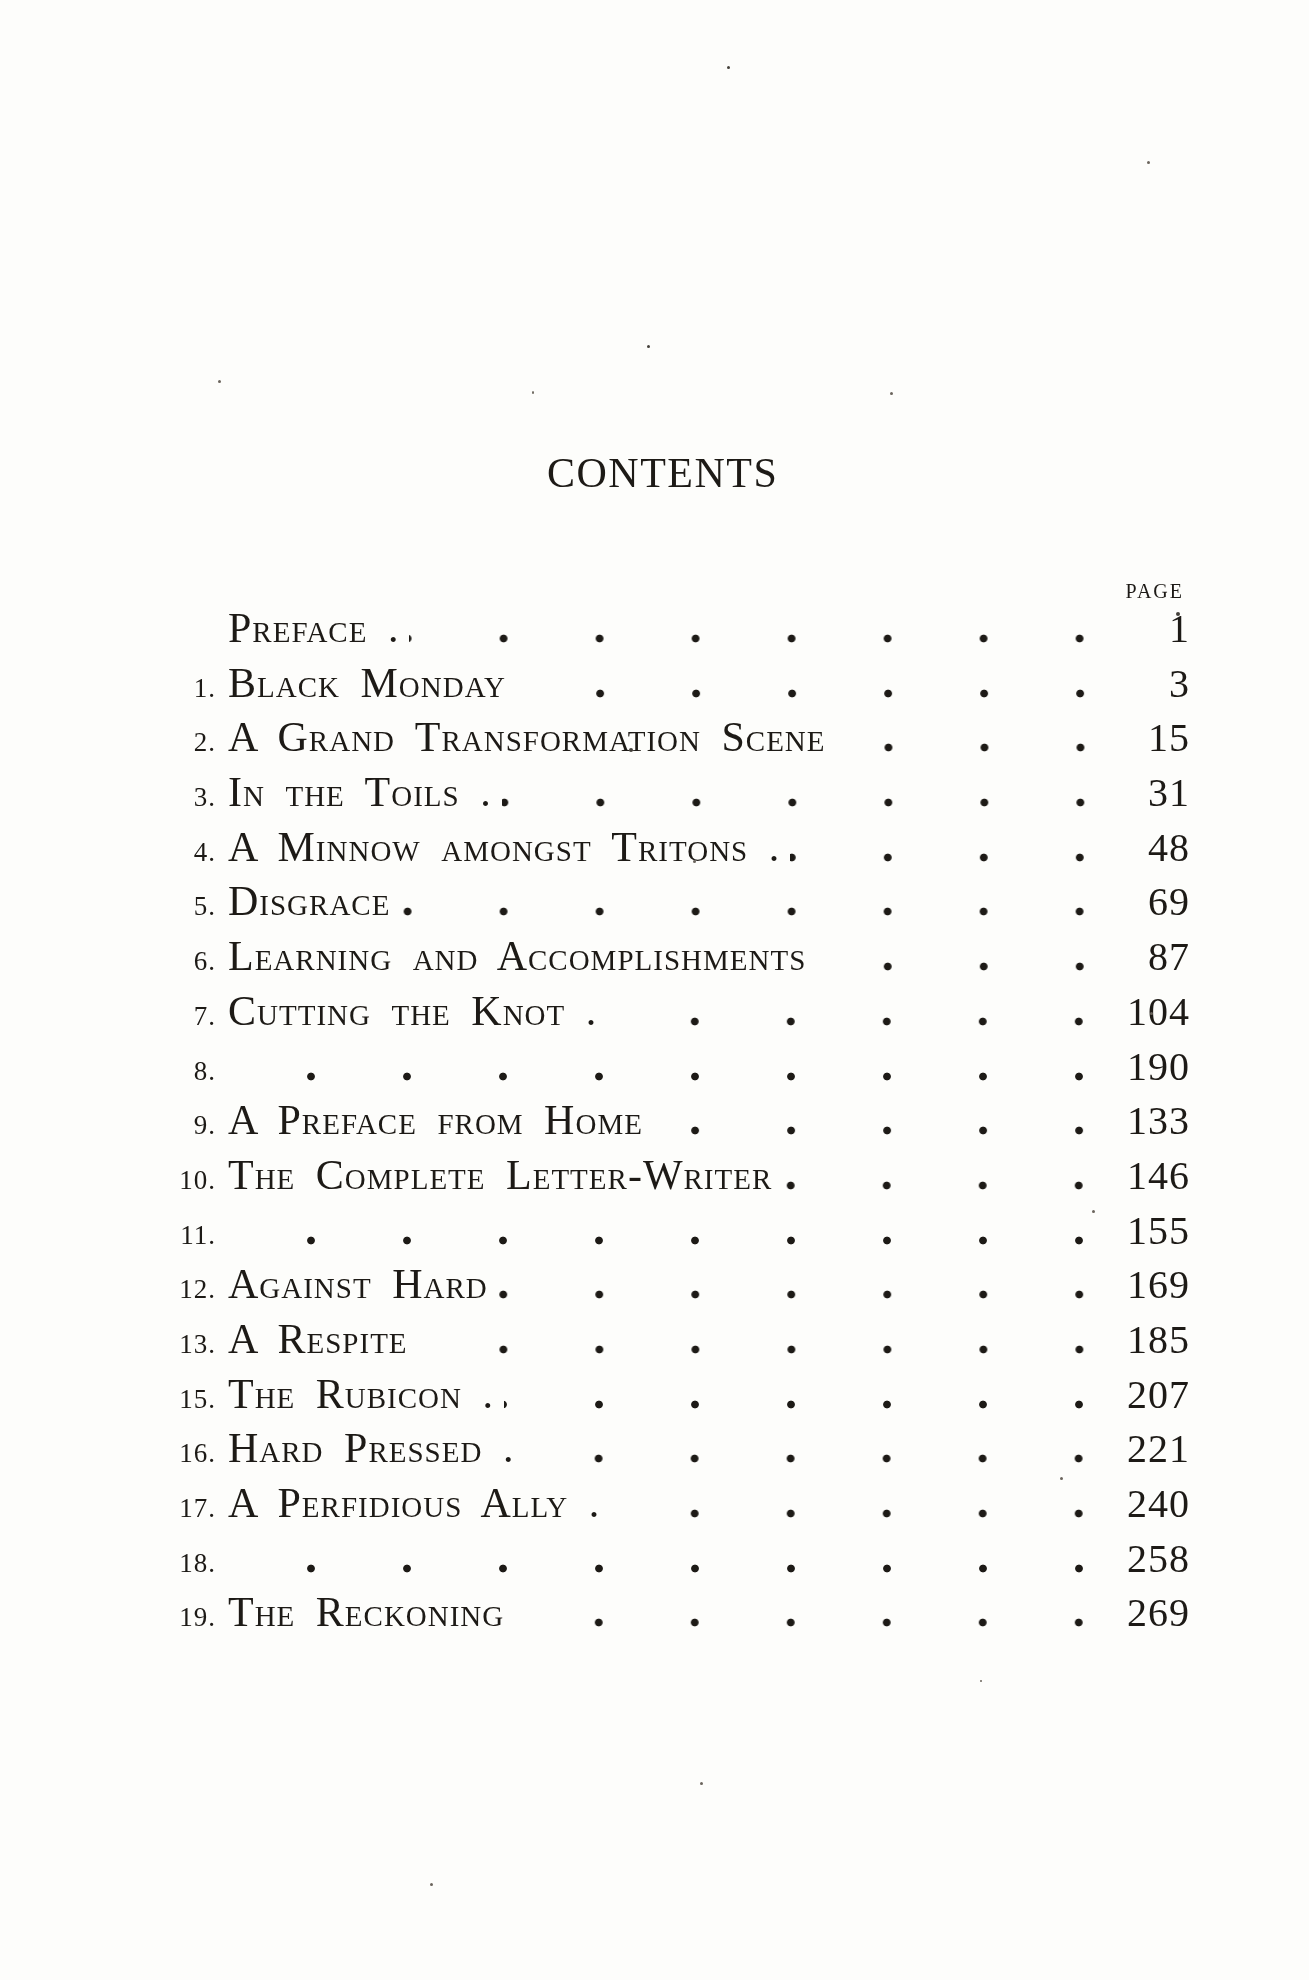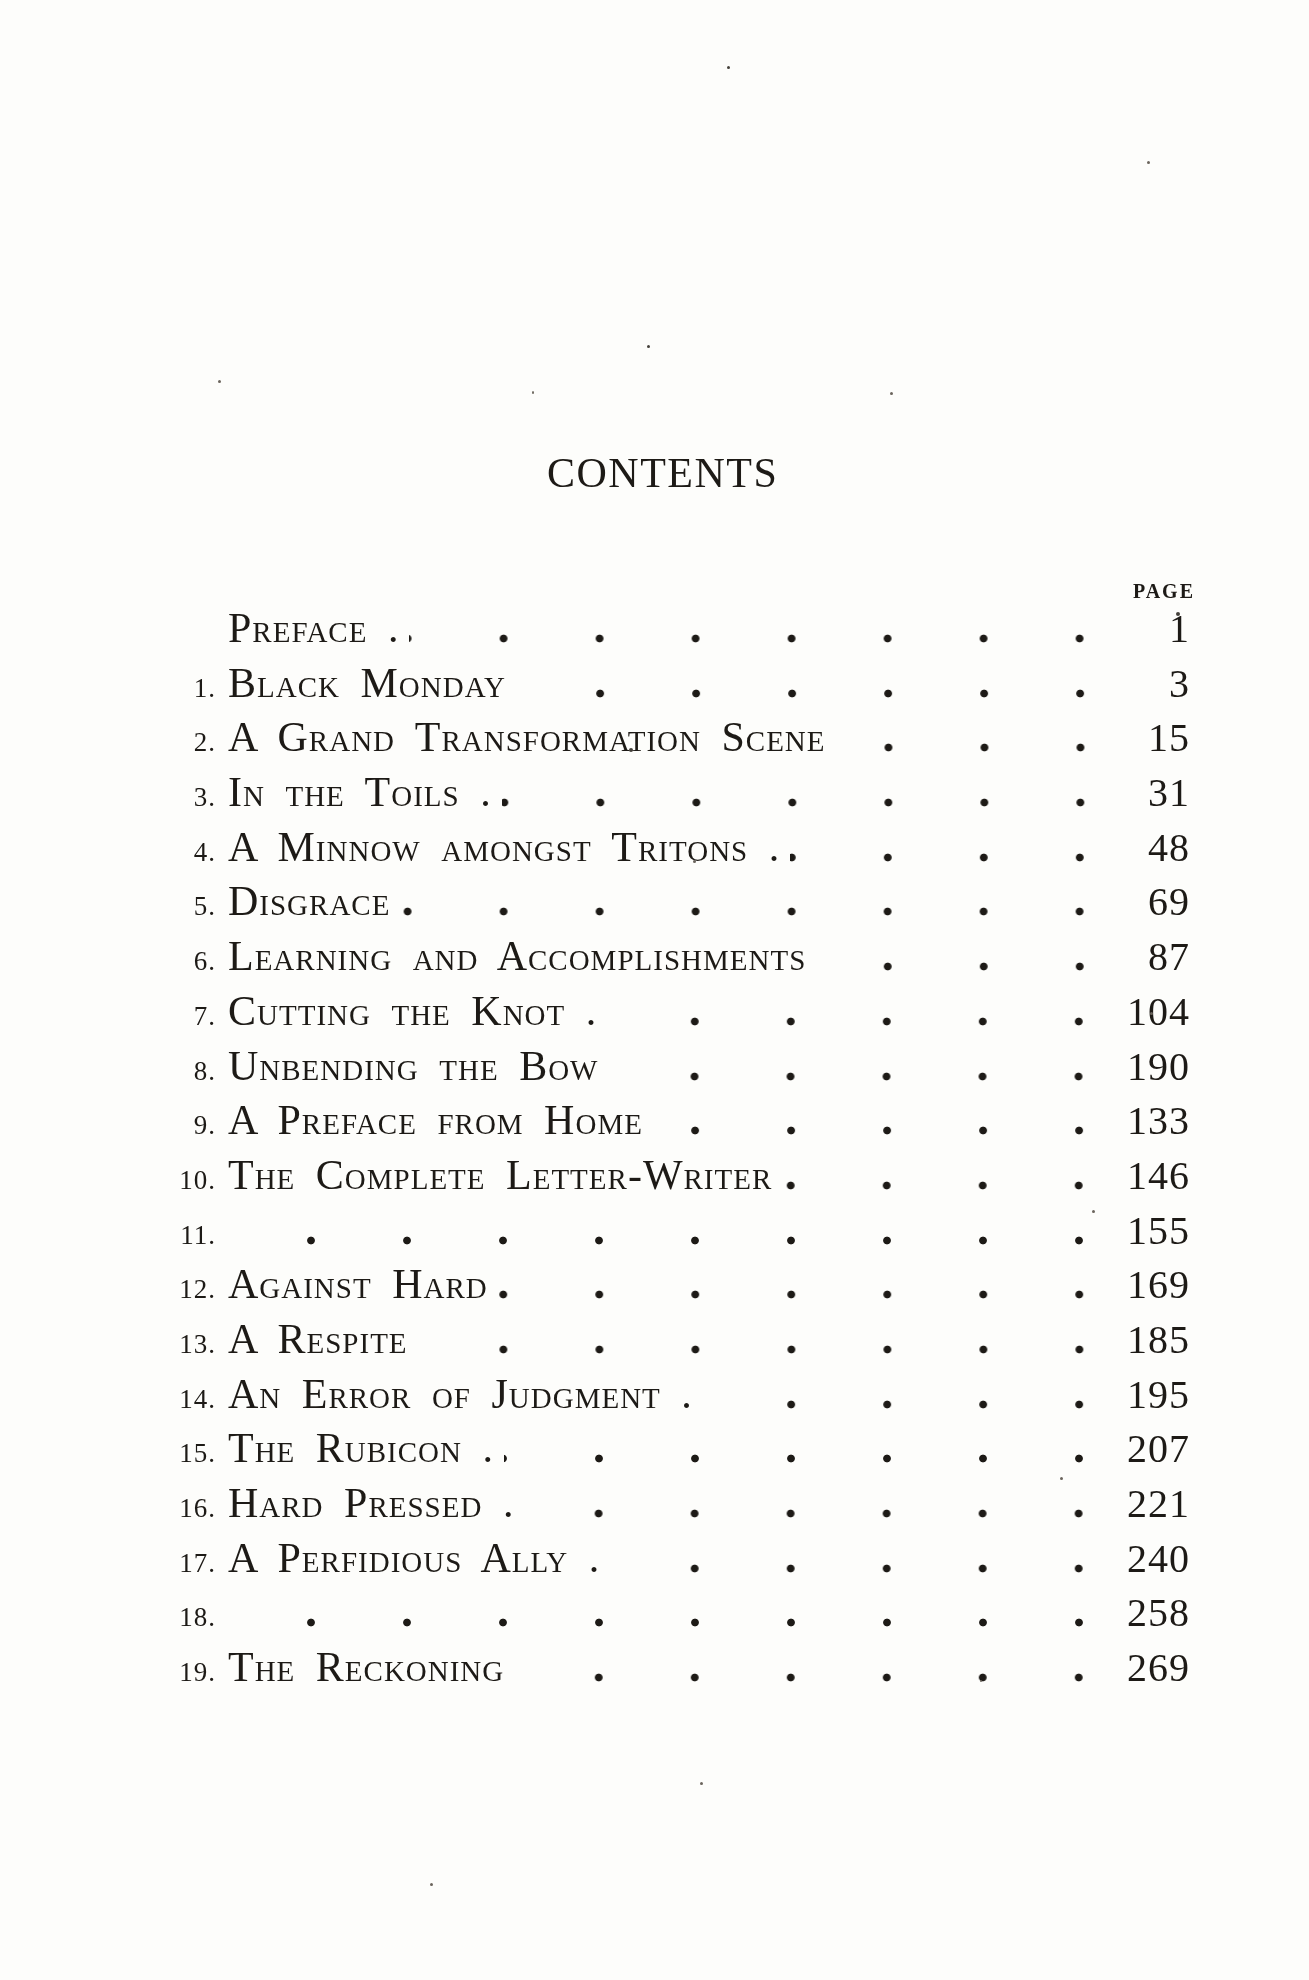--- a/index.html
+++ b/index.html
@@ -17,25 +17,24 @@
     top: 452px;
     left: 547px;
     font-size: 42px;
     line-height: 1;
     letter-spacing: 1.5px;
     white-space: nowrap;
   }
   .col-label {
     position: absolute;
     top: 581px;
-    right: 114px;
+    right: 125px;
     font-size: 20px;
     letter-spacing: 2px;
     line-height: 1;
-    font-weight: bold;
   }
   .toc {
     position: absolute;
     top: 601px;
     left: 150px;
     width: 1040px;
   }
   .row {
     display: flex;
     align-items: baseline;
@@ -141,21 +140,20 @@
       <span class="pageno">87</span>
     </div>
     <div class="row">
       <span class="num">7.</span>
       <span class="chapter">Cutting the Knot .</span>
       <span class="leader"></span>
       <span class="pageno">104</span>
     </div>
     <div class="row">
       <span class="num">8.</span>
-      <span class="chapter">Unbending the Bow</span>
       <span class="leader"></span>
       <span class="pageno">190</span>
     </div>
     <div class="row">
       <span class="num">9.</span>
       <span class="chapter">A Preface from Home</span>
       <span class="leader"></span>
       <span class="pageno">133</span>
     </div>
     <div class="row">
@@ -173,26 +171,20 @@
       <span class="num">12.</span>
       <span class="chapter">Against Hard</span>
       <span class="leader"></span>
       <span class="pageno">169</span>
     </div>
     <div class="row">
       <span class="num">13.</span>
       <span class="chapter">A Respite</span>
       <span class="leader"></span>
       <span class="pageno">185</span>
-    </div>
-    <div class="row">
-      <span class="num">14.</span>
-      <span class="chapter">An Error of Judgment .</span>
-      <span class="leader"></span>
-      <span class="pageno">195</span>
     </div>
     <div class="row">
       <span class="num">15.</span>
       <span class="chapter">The Rubicon .</span>
       <span class="leader"></span>
       <span class="pageno">207</span>
     </div>
     <div class="row">
       <span class="num">16.</span>
       <span class="chapter">Hard Pressed .</span>

